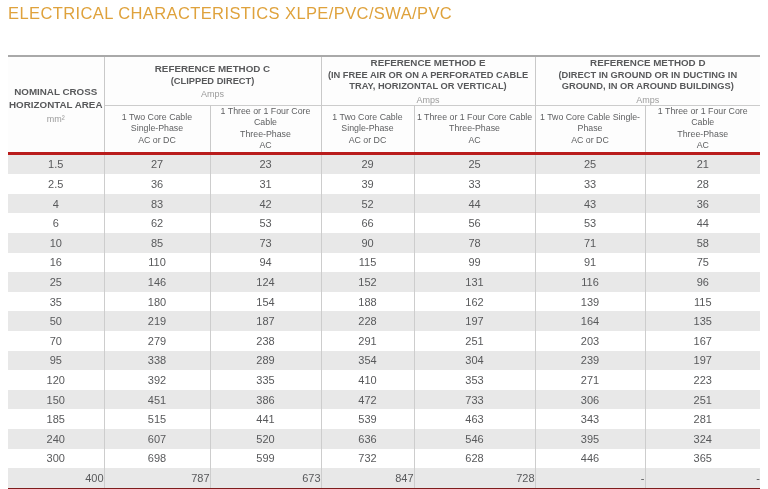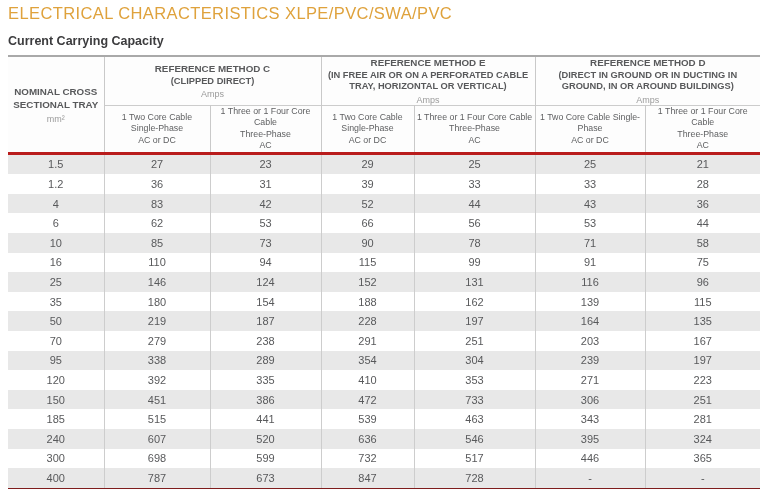--- a/index.html
+++ b/index.html
@@ -109,45 +109,44 @@
     font-size: 11px;
     color: #58595b;
     border-left: 1px solid #cdcdcd;
     border-right: 1px solid #cdcdcd;
   }
   tbody td:first-child { border-left: none; }
   tbody td:last-child { border-right: none; }
   tbody tr:nth-child(odd) td { background: #e8e8e8; }
   tbody tr:nth-child(even) td { background: #ffffff; }
   tbody tr:first-child td { border-top: 3px solid #b91c1c; }
-  tbody tr:last-child td { border-bottom: 2px solid #7f1d1d; }
+  tbody tr:last-child td { border-bottom: 2px solid #7f1d1d; text-align: right; }
 </style>
 </head>
 <body>
 
 <div class="page">
 
   <div class="page-title">ELECTRICAL CHARACTERISTICS XLPE/PVC/SWA/PVC</div>
-  <div class="page-subtitle">Current Carrying Capacity</div>
 
   <table class="data-table">
     <colgroup>
       <col style="width:96px">
       <col style="width:106px">
       <col style="width:111px">
       <col style="width:93px">
       <col style="width:121px">
       <col style="width:110px">
       <col style="width:115px">
     </colgroup>
     <thead>
       <tr class="group-row">
         <th class="area-head" rowspan="2">
           <div class="area-line">NOMINAL CROSS</div>
-          <div class="area-line">SECTIONAL TRAY</div>
+          <div class="area-line">HORIZONTAL AREA</div>
           <div class="area-unit">mm²</div>
         </th>
         <th colspan="2">
           <div class="group-title">REFERENCE METHOD C</div>
           <div class="group-sub">(CLIPPED DIRECT)</div>
           <div class="group-unit">Amps</div>
         </th>
         <th colspan="2">
           <div class="group-title">REFERENCE METHOD E</div>
           <div class="group-sub">(IN FREE AIR OR ON A PERFORATED CABLE TRAY, HORIZONTAL OR VERTICAL)</div>
@@ -196,21 +195,21 @@
         <tr>
       <td>1.5</td>
       <td>27</td>
       <td>23</td>
       <td>29</td>
       <td>25</td>
       <td>25</td>
       <td>21</td>
     </tr>
         <tr>
-      <td>1.2</td>
+      <td>2.5</td>
       <td>36</td>
       <td>31</td>
       <td>39</td>
       <td>33</td>
       <td>33</td>
       <td>28</td>
     </tr>
         <tr>
       <td>4</td>
       <td>83</td>
@@ -326,21 +325,21 @@
       <td>636</td>
       <td>546</td>
       <td>395</td>
       <td>324</td>
     </tr>
         <tr>
       <td>300</td>
       <td>698</td>
       <td>599</td>
       <td>732</td>
-      <td>517</td>
+      <td>628</td>
       <td>446</td>
       <td>365</td>
     </tr>
         <tr>
       <td>400</td>
       <td>787</td>
       <td>673</td>
       <td>847</td>
       <td>728</td>
       <td>-</td>

